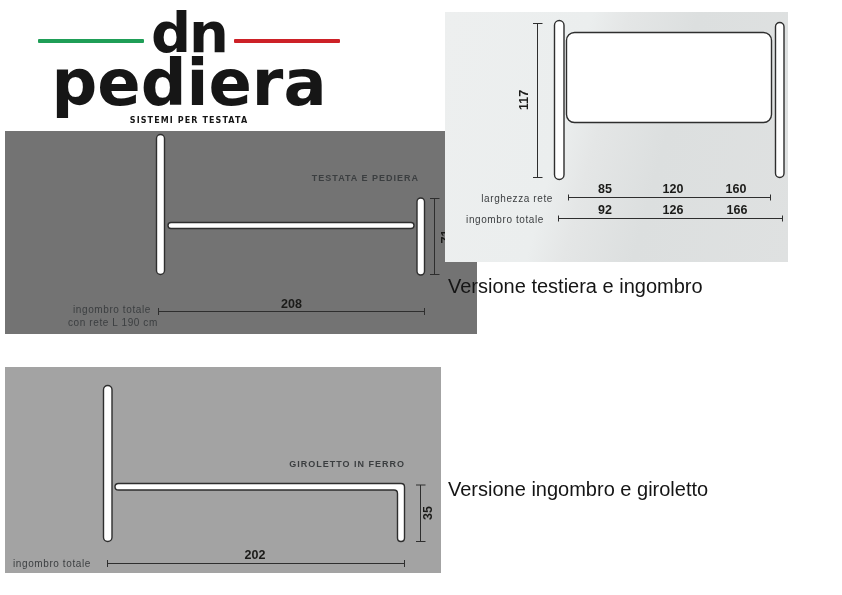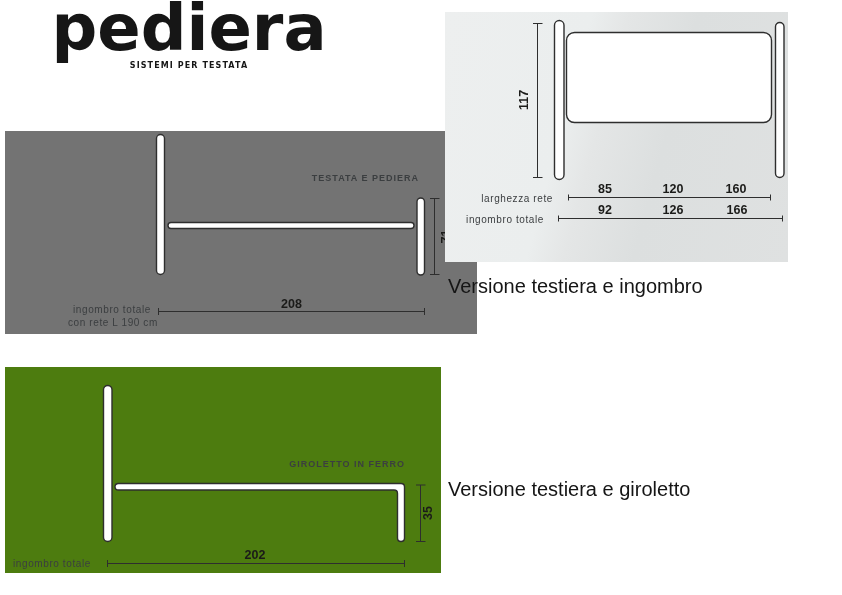--- a/index.html
+++ b/index.html
@@ -26,21 +26,21 @@
     text-align:center; font-family:"DejaVu Sans", sans-serif; font-weight:bold;
     font-size:8px; letter-spacing:1.1px; color:#161616; margin-top:4px;
   }
   
   .panel{position:absolute;}
   .panel-a{left:5px; top:131px; width:436px; height:203px; background:#737373;padding-left:36px;}
   .panel-b{
     left:445px; top:12px; width:343px; height:250px;
     background:linear-gradient(105deg,#edefef 0%,#ebeeee 36%,#e4e6e6 45%,#dcdfdf 62%,#dfe1e1 100%);
   }
-  .panel-c{left:5px; top:367px; width:436px; height:206px; background:#4d7c0f;}
+  .panel-c{left:5px; top:367px; width:436px; height:206px; background:#a3a3a3;}
   .panel svg{display:block;}
   
   .t-lbl{
     font-family:"Liberation Sans",sans-serif; font-size:9px; font-weight:bold;
     letter-spacing:1px; fill:#3b3e40;
   }
   .t-note{
     font-family:"Liberation Sans",sans-serif; font-size:10px; font-weight:normal;
     letter-spacing:0.6px; fill:#3b3e40;
   }
@@ -57,20 +57,25 @@
   }
   .caption-1{top:274px;}
   .caption-2{top:477px;}
 </style>
 </head>
 <body>
 
 <div class="canvas">
 
   <header class="logo">
+    <div class="logo-row1">
+      <span class="flag-line green"></span>
+      <span class="logo-dn">dn</span>
+      <span class="flag-line red"></span>
+    </div>
     <div class="logo-name">pediera</div>
     <div class="logo-tagline">SISTEMI PER TESTATA</div>
   </header>
 
   <section class="panel panel-a">
     <svg width="436" height="203" viewBox="0 0 436 203">
       <rect class="shape" x="115.5" y="3.5" width="8" height="140" rx="4"></rect>
       <rect class="shape" x="127" y="91.5" width="246" height="6" rx="3"></rect>
       <rect class="shape" x="376" y="67" width="7.5" height="77" rx="3.75"></rect>
       <text class="t-lbl" x="378" y="50" text-anchor="end">TESTATA E PEDIERA</text>
@@ -141,15 +146,15 @@
       <g class="dim">
         <line x1="102.5" y1="196.5" x2="399.5" y2="196.5"></line>
         <line x1="102.5" y1="193" x2="102.5" y2="200"></line>
         <line x1="399.5" y1="193" x2="399.5" y2="200"></line>
       </g>
       <text class="t-num" x="250" y="192" text-anchor="middle">202</text>
       <text class="t-note" x="8" y="200">ingombro totale</text>
     </svg>
   </section>
 
-  <div class="caption caption-2">Versione testiera e giroletto</div>
+  <div class="caption caption-2">Versione ingombro e giroletto</div>
 
 </div>
 
 </body></html>

